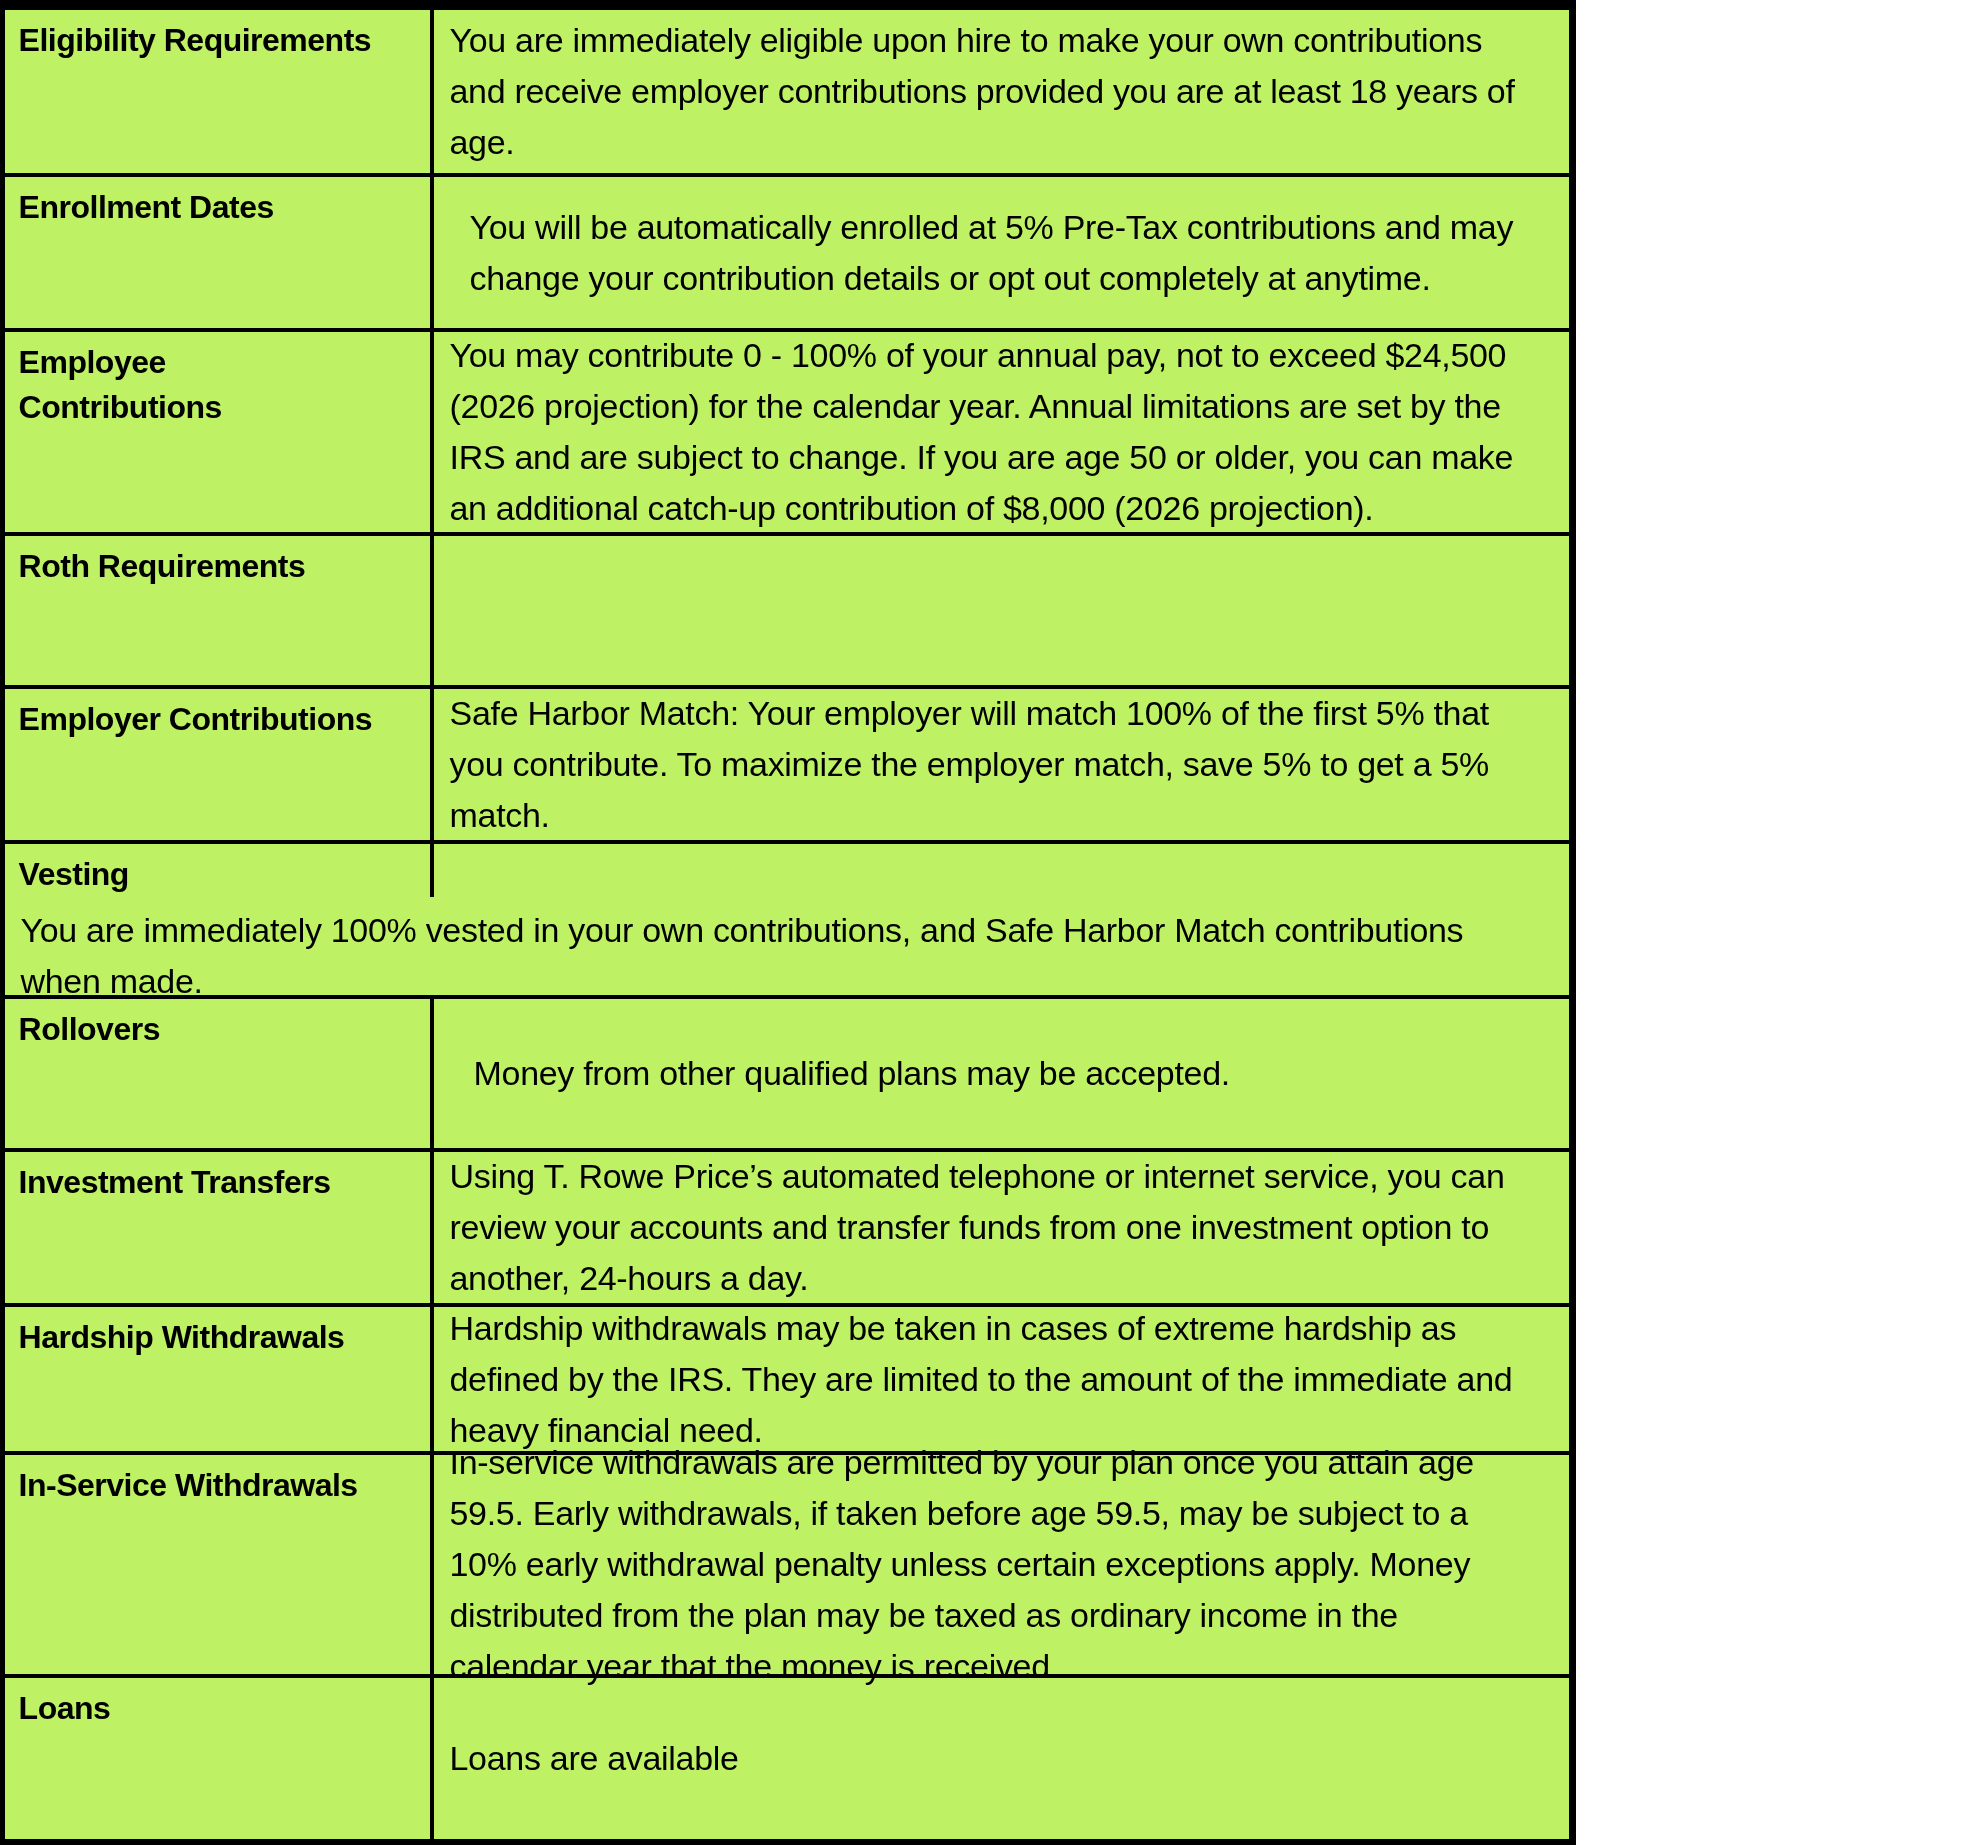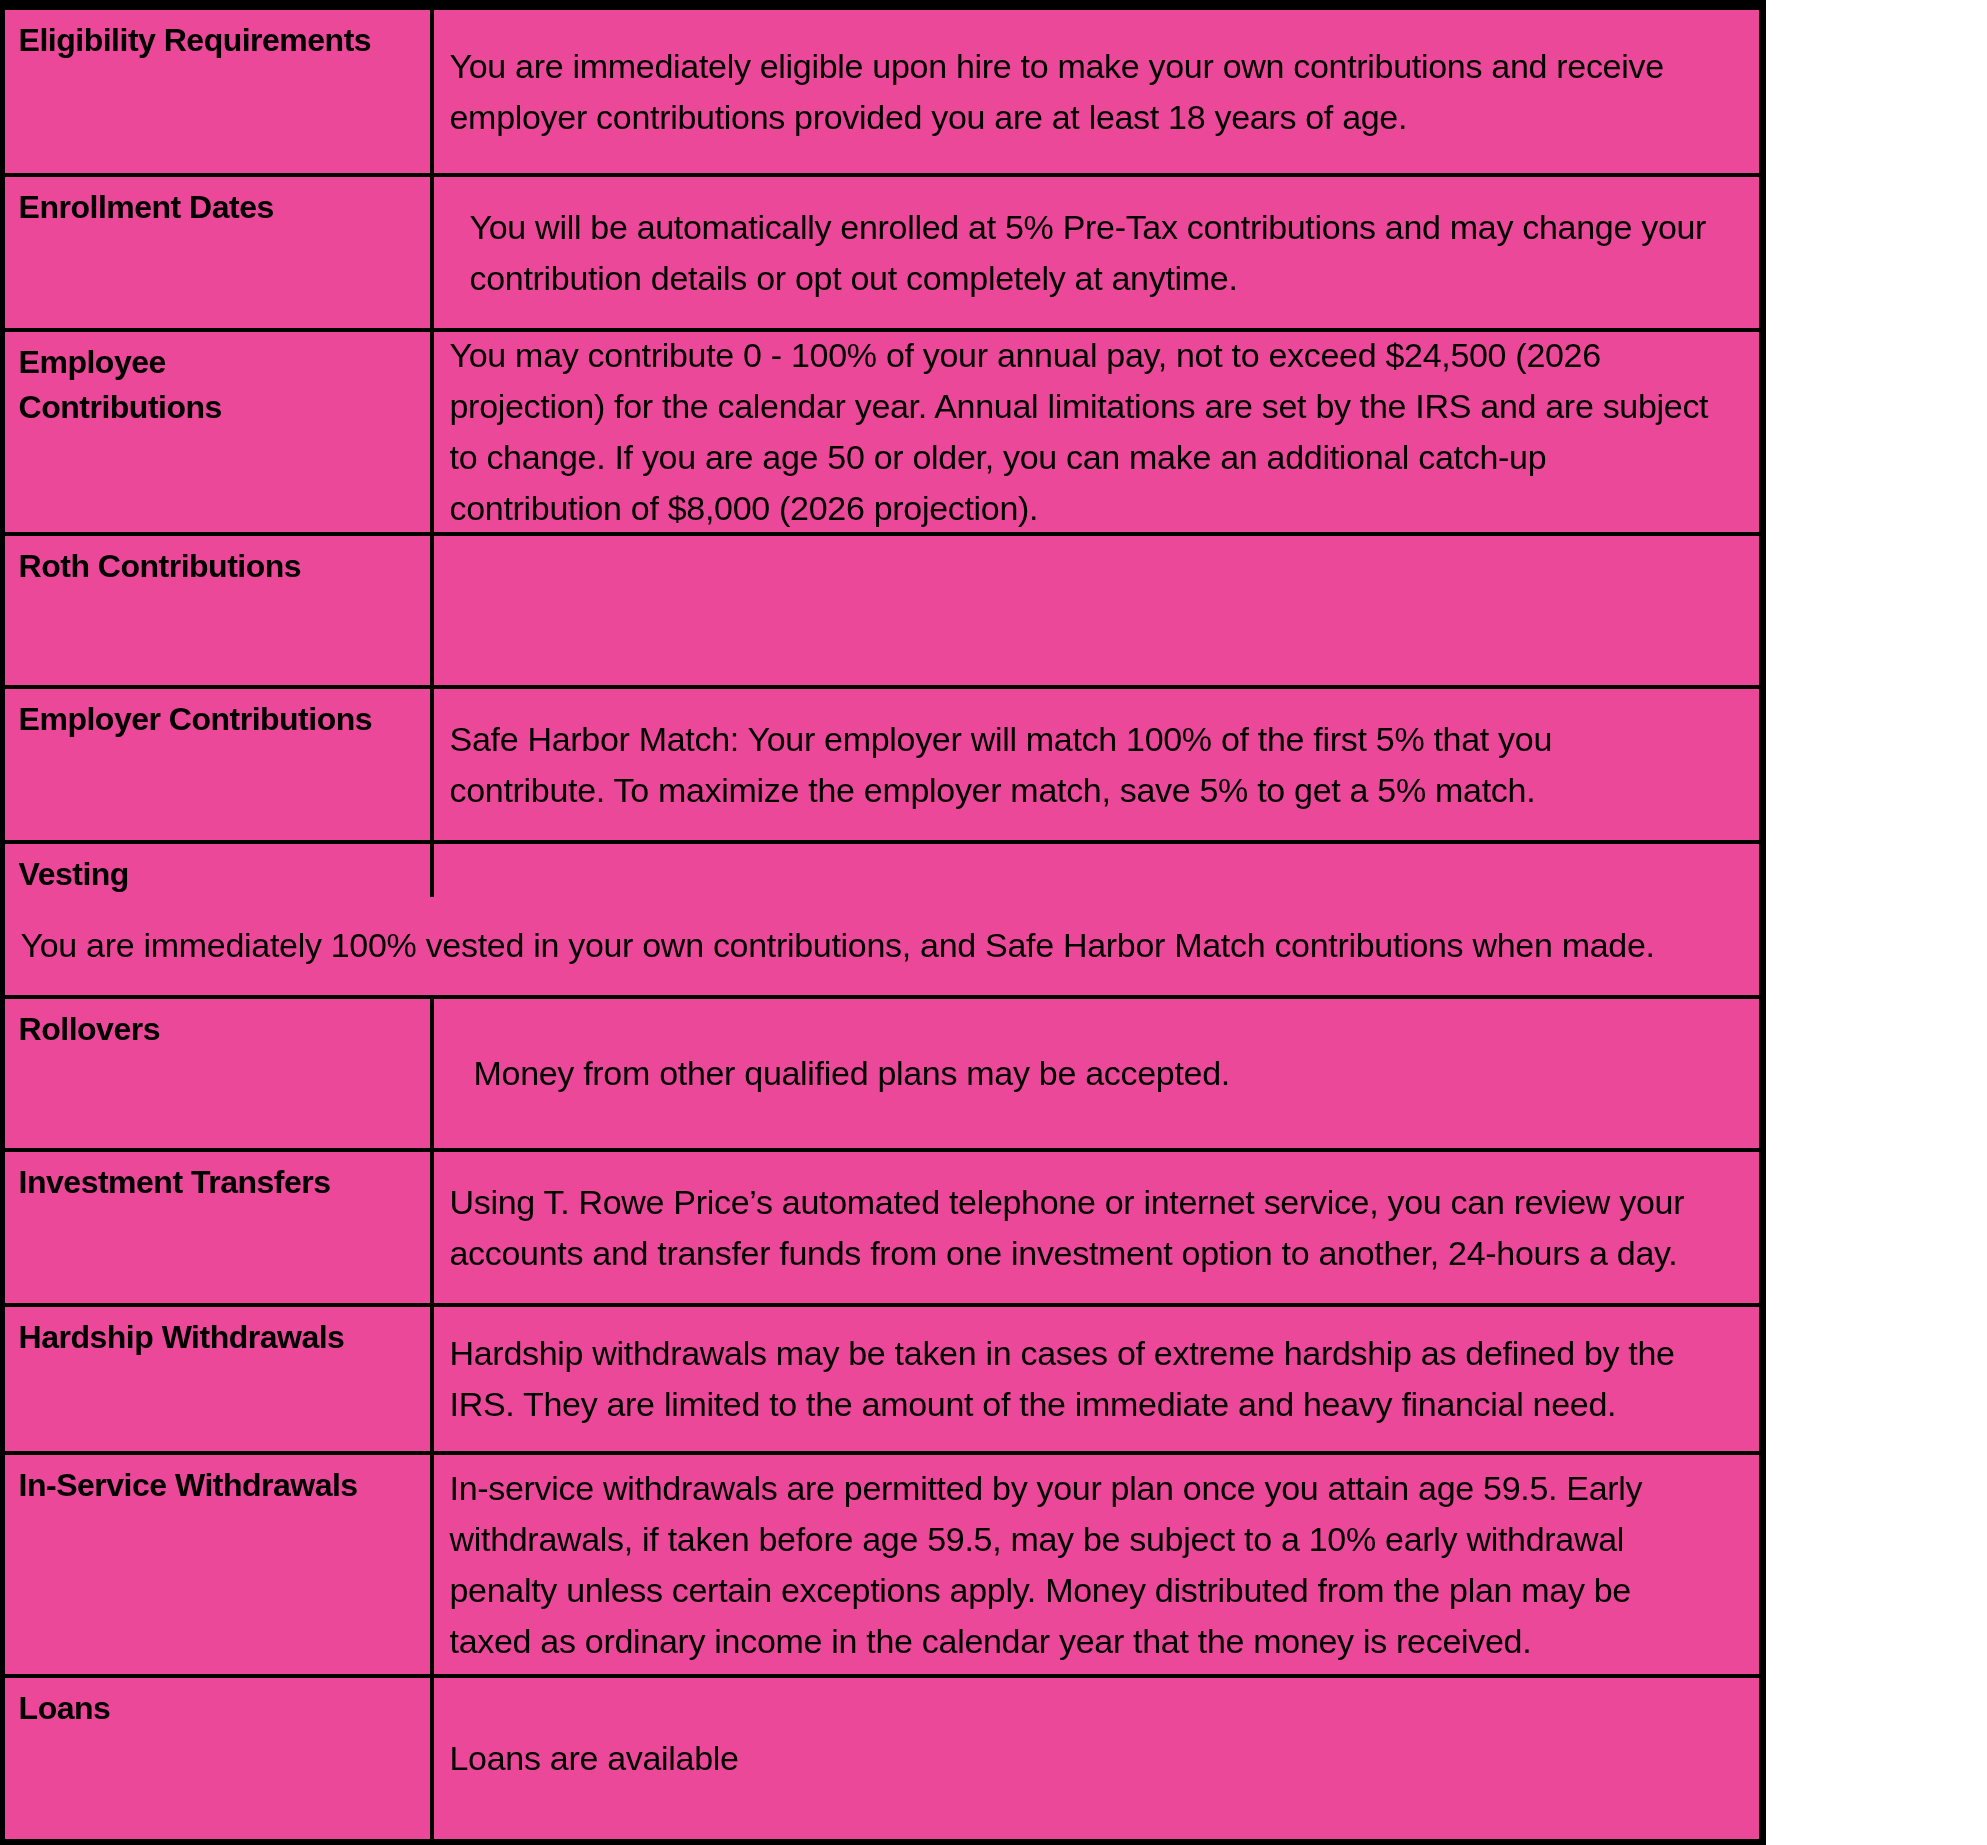--- a/index.html
+++ b/index.html
@@ -9,23 +9,23 @@
   }
   body {
     width: 1987px;
     height: 1846px;
     font-family: "Liberation Sans", sans-serif;
     color: #000000;
     overflow: hidden;
   }
   .plan-table {
     box-sizing: border-box;
-    width: 1766px;
+    width: 1576px;
     height: 1846px;
-    background: #ec4899;
+    background: #bef264;
     border: 7.8px solid #000000;
     border-top-width: 10.7px;
     border-left-width: 5.8px;
     display: flex;
     flex-direction: column;
   }
   .row {
     box-sizing: border-box;
     display: flex;
     flex: none;
@@ -92,21 +92,21 @@
 
   <div class="row">
     <div class="label-cell">Employee
 Contributions</div>
     <div class="desc-cell">
       <p>You may contribute 0 - 100% of your annual pay, not to exceed $24,500 (2026 projection) for the calendar year. Annual limitations are set by the IRS and are subject to change. If you are age 50 or older, you can make an additional catch-up contribution of $8,000 (2026 projection).</p>
     </div>
   </div>
 
   <div class="row">
-    <div class="label-cell">Roth Contributions</div>
+    <div class="label-cell">Roth Requirements</div>
   </div>
 
   <div class="row">
     <div class="label-cell">Employer Contributions</div>
     <div class="desc-cell">
       <p>Safe Harbor Match: Your employer will match 100% of the first 5% that you contribute. To maximize the employer match, save 5% to get a 5% match.</p>
     </div>
   </div>
 
   <div class="row">

